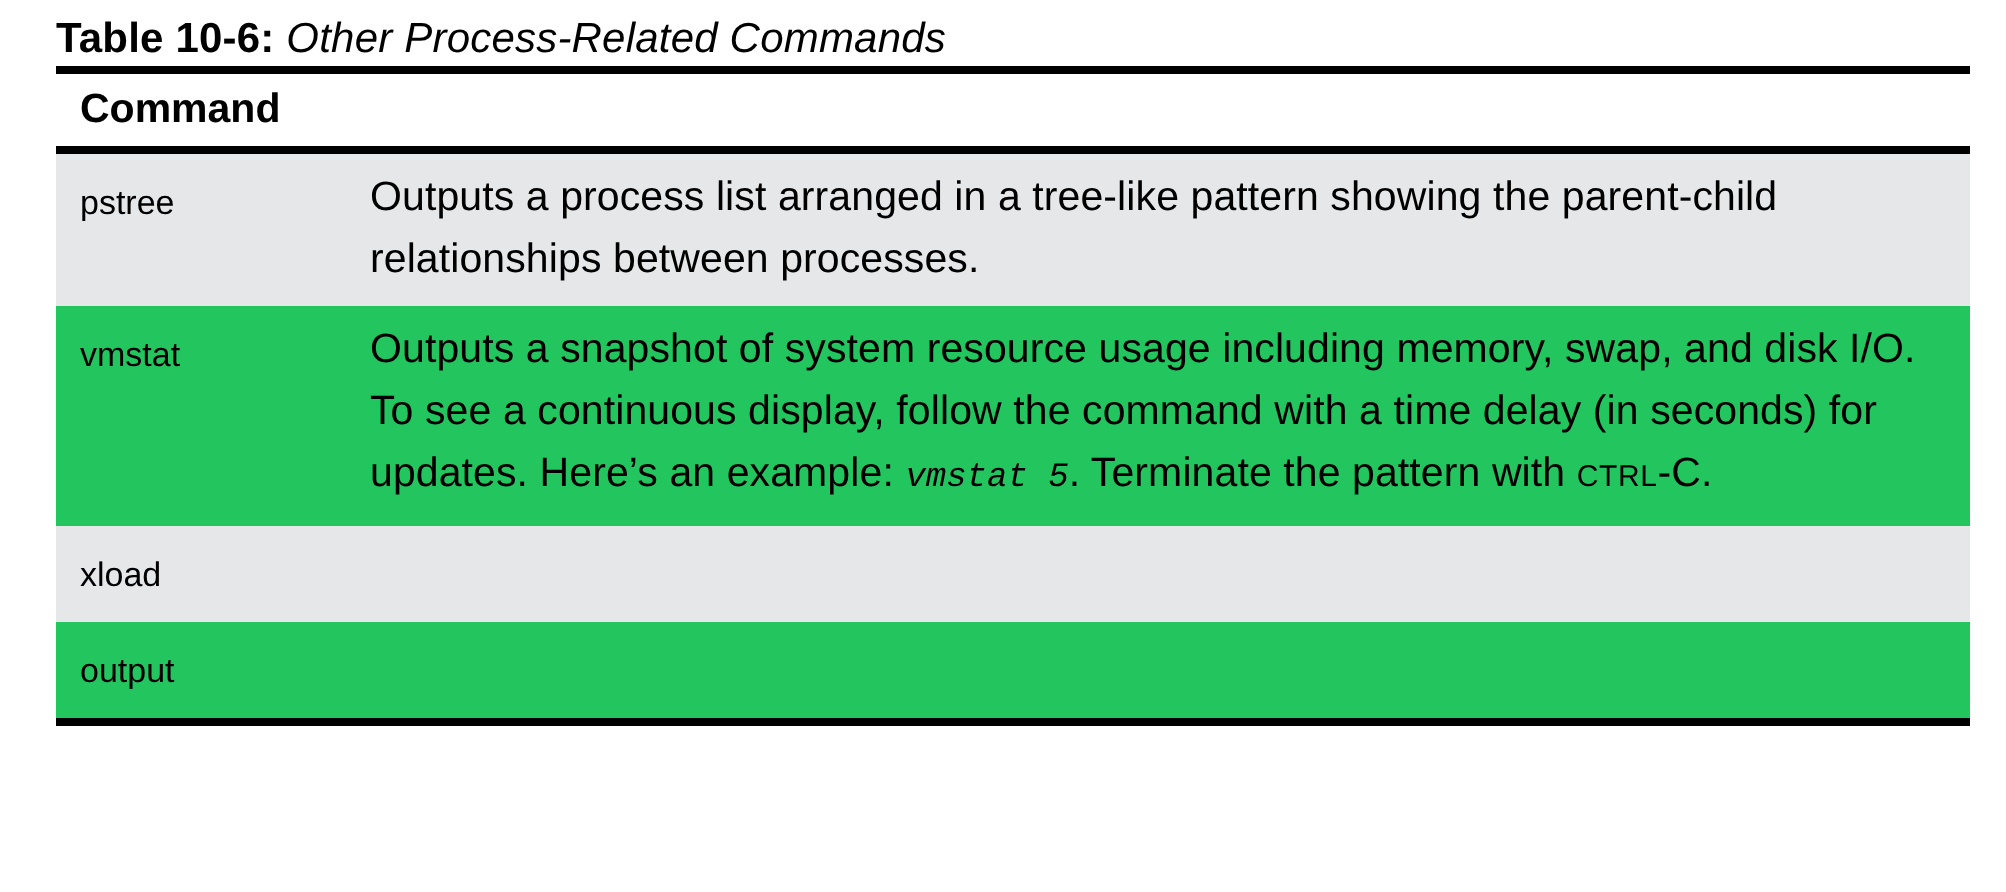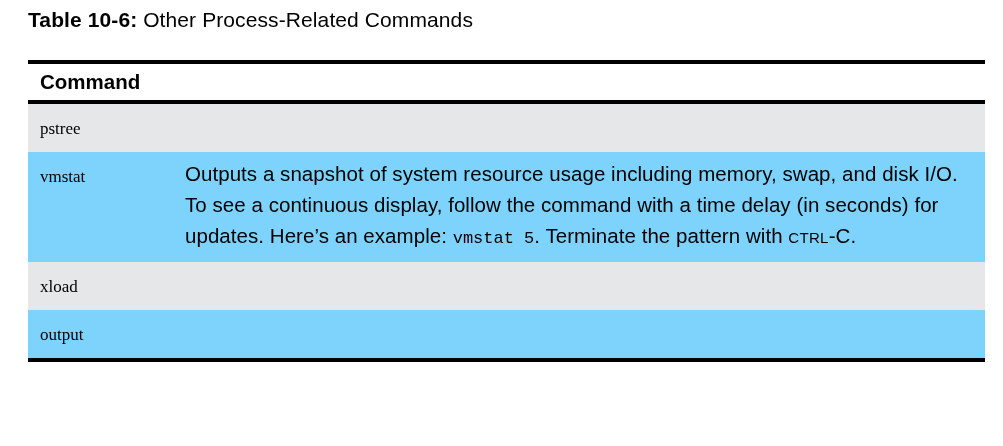--- a/index.html
+++ b/index.html
@@ -31,56 +31,57 @@
     line-height: 28px;
     letter-spacing: 0.1px;
     white-space: nowrap;
   }
   .caption-label {
     font-weight: bold;
     text-align: right;
   }
   .caption-text {
     font-weight: normal;
+    font-style: italic;
   }
 
   
   .table {
     position: absolute;
     left: 28px;
-    top: 60px;
+    top: 33px;
     width: 957px;
   }
 
   .rule-thick {
     height: 4px;
     background: #000000;
     width: 100%;
   }
 
   
   .row {
     display: flex;
     align-items: flex-start;
     box-sizing: border-box;
     padding: 6px 0 8px 0;
   }
   .row.shaded {
     background: #e6e7e9;
   }
   .row.plain {
-    background: #7dd3fc;
+    background: #22c55e;
   }
 
   .cell-command {
     flex: 0 0 157px;
     box-sizing: border-box;
     padding-left: 12px;
     padding-top: 3px;
-    font-family: Liberation Serif, serif;
+    font-family: Liberation Sans, sans-serif;
     font-size: 17px;
     line-height: 31px;
     white-space: nowrap;
   }
   .cell-desc {
     flex: 1 1 auto;
     box-sizing: border-box;
     padding-right: 16px;
     font-size: 20.5px;
     line-height: 31px;
@@ -101,20 +102,21 @@
     font-size: 20.5px;
     line-height: 30px;
     padding-top: 0;
   }
 
   
   code.inline {
     font-family: "Liberation Mono", monospace;
     font-size: 17px;
     letter-spacing: 0;
+    font-style: italic;
   }
   .smallcaps {
     font-size: 15px;
     letter-spacing: 0.3px;
   }
 </style>
 </head>
 <body>
 
 <div class="page">
@@ -129,20 +131,21 @@
 
     <div class="header-row">
       <div class="cell-command">Command</div>
     </div>
 
     <div class="rule-thick"></div>
 
     <div id="rows-container">
         <div class="row shaded">
           <div class="cell-command">pstree</div>
+          <div class="cell-desc"><span>Outputs a process list arranged in a tree-like pattern showing the parent-child relationships between processes.</span></div>
         </div>
         <div class="row plain">
           <div class="cell-command">vmstat</div>
           <div class="cell-desc"><span>Outputs a snapshot of system resource usage including memory, swap, and disk I/O. To see a continuous display, follow the command with a time delay (in seconds) for updates. Here’s an example: </span><code class="inline">vmstat 5</code><span>. Terminate the pattern with </span><span class="smallcaps">CTRL</span><span>-C.</span></div>
         </div>
         <div class="row shaded">
           <div class="cell-command">xload</div>
         </div>
         <div class="row plain">
           <div class="cell-command">output</div>

